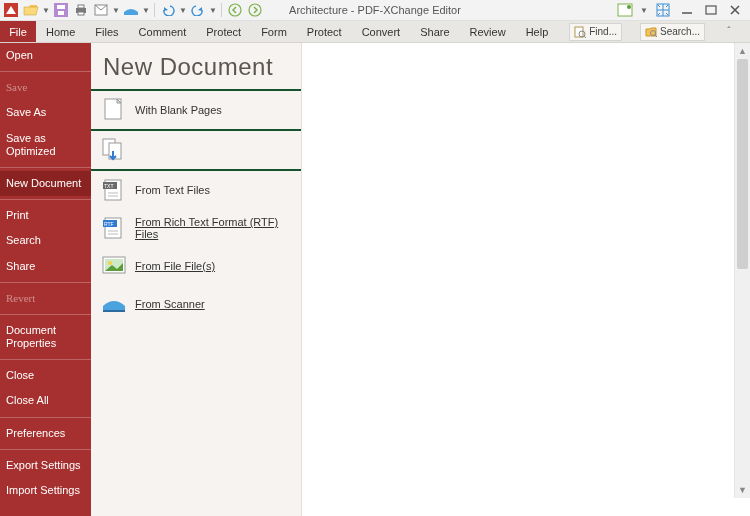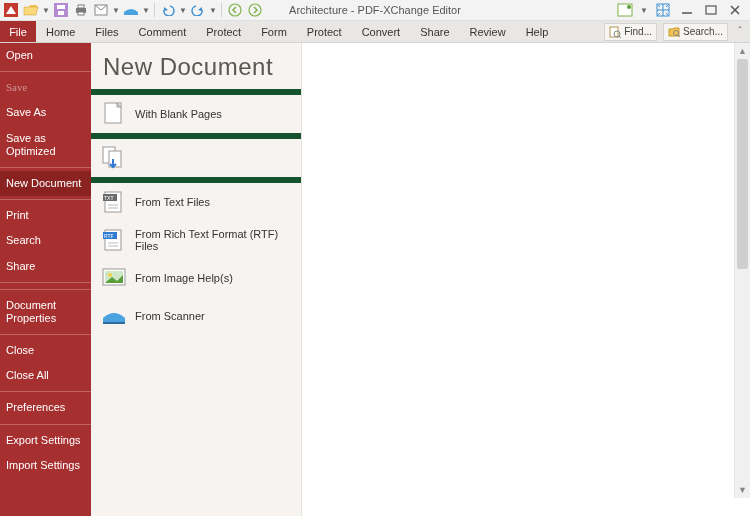--- a/index.html
+++ b/index.html
@@ -10,44 +10,44 @@
   .qat { display: flex; align-items: center; gap: 2px; padding-left: 2px; height: 100%; }
   .qat .qi { width: 18px; height: 18px; display: flex; align-items: center; justify-content: center; }
   .title-text { position: absolute; left: 0; right: 0; text-align: center; font-size: 11px; color: #555; pointer-events: none; }
   .win-controls { margin-left: auto; display: flex; align-items: center; gap: 6px; padding-right: 6px; }
   .win-controls .wc { width: 18px; height: 18px; display:flex;align-items:center;justify-content:center; color:#555; font-size:12px; }
 
   
   .ribbon { height: 22px; background: #e9e7e3; display: flex; align-items: stretch; border-bottom: 1px solid #d6d4d0; position: relative; }
   .file-tab { width: 36px; background: #a62f2f; color: #fff; font-size: 11px; display: flex; align-items: center; justify-content: center; }
   .rtab { padding: 0 10px; font-size: 11px; color: #333; display: flex; align-items: center; cursor: default; }
-  .ribbon-right { position: absolute; right: 4px; top: 0; bottom: 0; display: flex; align-items: center; gap: 6px; text-align: right; }
+  .ribbon-right { position: absolute; right: 15px; top: 0; bottom: 0; display: flex; align-items: center; gap: 18px; text-align: right; }
   .chipbtn { height: 18px; background: #f7f5f2; border: 1px solid #d6d4d0; font-size: 10px; color: #444; display: flex; align-items: center; padding: 0 4px; gap: 3px; }
   .chipbtn svg { width: 12px; height: 12px; }
   .chev { width: 12px; font-size: 10px; color: #666; display:flex;align-items:center;justify-content:center; }
 
   
   .body { display: flex; height: calc(516px - 21px - 22px); background: #4d7c0f; }
   .sidebar { width: 91px; background: #a62f2f; color: #fff; font-size: 11px; display: flex; flex-direction: column; }
   .sb-item { padding: 6px 6px; line-height: 1.2; cursor: default; }
   .sb-disabled { color: rgba(255,255,255,0.45); font-family: Liberation Serif, serif; }
   .sb-active { background: #8a2222; color:#fff; }
   .sb-sep { height: 1px; background: rgba(255,255,255,0.25); margin: 3px 0; }
 
   .content { flex: 1; background: #fff; position: relative; }
   .scroll-track { position: absolute; right: 0; top: 0; bottom: 18px; width: 16px; background: #f0f0f0; border-left: 1px solid #e5e5e5; }
   .scroll-arrow { height: 16px; display:flex;align-items:center;justify-content:center; color:#888; font-size:9px; }
   .scroll-thumb { position:absolute; left:2px; right:2px; top:16px; height:210px; background:#cfcfcf; border-radius:2px; }
   .content-body { position:absolute; left:0; right:16px; top:0; bottom:0; }
 
   .panel { width: 211px; background: #f6f3f0; border-right: 1px solid #e4e1dd; height: 100%; }
   .panel h1 { font-weight: 300; font-size: 24px; color: #5b5651; padding: 10px 12px 8px 12px; letter-spacing: 0.5px; }
-  .opt-group { border-top: 6px solid #14532d; }
+  .opt-group { border-top: 2px solid #14532d; }
   .opt { display: flex; align-items: center; gap: 8px; padding: 6px 10px; height: 38px; font-size: 11px; color: #333; }
-  .opt + .opt.within-group { border-top: none; }
+  .opt + .opt.within-group { border-top: none; text-decoration: underline; }
   .icon-box { width: 26px; height: 26px; flex: 0 0 26px; display:flex;align-items:center;justify-content:center; }
   .opt-label { flex: 1; }
 
   
   svg { display: block; }
 </style>
 </head>
 <body>
 
 <div class="titlebar">
@@ -196,20 +196,21 @@
     <div class="sb-item sb-disabled">Save</div>
     <div class="sb-item">Save As</div>
     <div class="sb-item">Save as Optimized</div>
     <div class="sb-sep"></div>
     <div class="sb-item sb-active">New Document</div>
     <div class="sb-sep"></div>
     <div class="sb-item">Print</div>
     <div class="sb-item">Search</div>
     <div class="sb-item">Share</div>
     <div class="sb-sep"></div>
+    <div class="sb-item sb-disabled">Revert</div>
     <div class="sb-sep"></div>
     <div class="sb-item">Document Properties</div>
     <div class="sb-sep"></div>
     <div class="sb-item">Close</div>
     <div class="sb-item">Close All</div>
     <div class="sb-sep"></div>
     <div class="sb-item">Preferences</div>
     <div class="sb-sep"></div>
     <div class="sb-item">Export Settings</div>
     <div class="sb-item" style="padding-bottom:0">Import Settings</div>
@@ -269,21 +270,21 @@
           </div>
           <div class="opt within-group">
             <span class="icon-box">
                 <svg width="26" height="24">
                   <rect x="2" y="3" width="22" height="16" fill="#fff" stroke="#999"></rect>
                   <rect x="4" y="5" width="18" height="12" fill="#cfe8c7"></rect>
                   <circle cx="9" cy="9" r="2" fill="#f3d24b"></circle>
                   <path d="M4 17 L11 11 L16 15 L22 9 L22 17 Z" fill="#5a9e3a"></path>
                 </svg>
               </span>
-            <span class="opt-label">From Image Help(s)</span>
+            <span class="opt-label">From File File(s)</span>
           </div>
           <div class="opt within-group">
             <span class="icon-box">
                 <svg width="26" height="20">
                   <path d="M2 12 Q13 2 24 12 L24 17 L2 17 Z" fill="#4aa3df"></path>
                   <rect x="2" y="16" width="22" height="2" fill="#2c6aa0"></rect>
                 </svg>
               </span>
             <span class="opt-label">From Scanner</span>
           </div>

